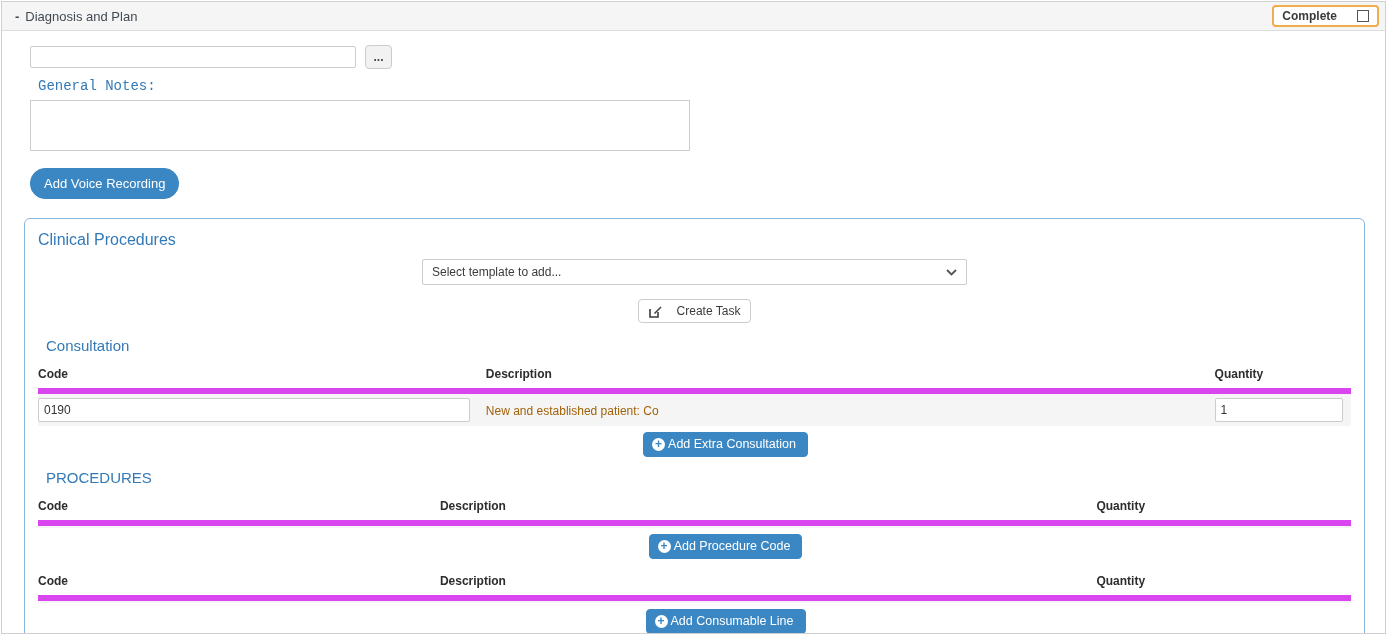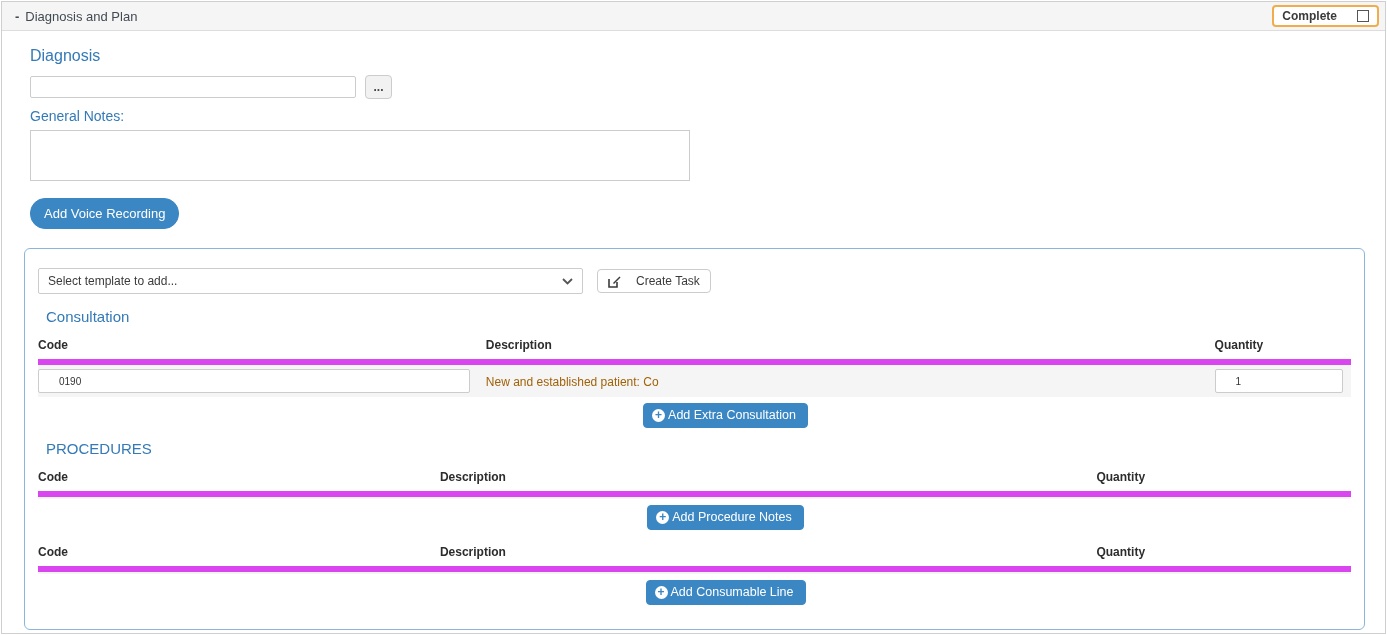--- a/index.html
+++ b/index.html
@@ -46,30 +46,30 @@
     background: #fff;
     display: inline-block;
   }
 
   
   .content { padding: 14px 20px 0 28px; }
 
   .blue-heading { color: #337ab7; font-weight: 400; }
   h2.blue-heading { font-size: 16px; margin: 2px 0 10px; }
   h3.blue-heading { font-size: 15px; margin: 4px 8px 10px; }
-  .label-blue { color: #337ab7; font-size: 14px; display: block; margin: 2px 0 6px; }
+  .label-blue { color: #337ab7; font-size: 14px; display: block; margin: 2px 8px 6px; font-family: Liberation Mono, monospace; }
 
   .diagnosis-row { display: flex; align-items: center; gap: 9px; margin-bottom: 9px; }
   .text-input {
     border: 1px solid #ccc;
     border-radius: 2px;
     font-family: inherit;
-    font-size: 10px;
+    font-size: 12px;
     color: #333;
-    padding: 2px 20px;
+    padding: 2px 5px;
     background: #fff;
   }
   .diagnosis-input { width: 326px; height: 22px; }
   .ellipsis-btn {
     height: 24px; width: 27px;
     border: 1px solid #ccc; border-radius: 4px;
     background: #f2f2f2;
     color: #444;
     font-size: 12px; font-weight: bold; letter-spacing: 0px;
     line-height: 10px;
@@ -97,21 +97,21 @@
   .voice-btn { margin-bottom: 19px; }
 
   
   .clinical-panel {
     margin-left: -6px;
     border: 1px solid #8ab6dd;
     border-radius: 6px;
     padding: 10px 13px 12px;
     background: #fff;
   }
-  .template-row { display: flex; align-items: center; gap: 14px; margin: 9px 0 14px; }
+  .template-row { display: flex; align-items: center; gap: 14px; margin: 9px 0 14px; flex-direction: column; }
   .fake-select {
     width: 545px; height: 26px;
     border: 1px solid #ccc; border-radius: 2px;
     display: flex; align-items: center; justify-content: space-between;
     padding: 0 9px;
     font-size: 12px; color: #3b3b3b;
     cursor: pointer;
     background: #fff;
   }
   .btn-default {
@@ -181,34 +181,34 @@
     </div>
     <button class="complete-btn">
       <span>Complete</span>
       <span class="complete-checkbox"></span>
     </button>
   </div>
 
   <div class="content">
 
     
-    <h2 class="blue-heading">Diagnosis</h2>
     <div class="diagnosis-row">
       <input class="text-input diagnosis-input" type="text" value="" style="">
       <button class="ellipsis-btn"><span>...</span></button>
     </div>
 
     
     <span class="label-blue">General Notes:</span>
     <textarea class="notes-textarea" style=""></textarea>
 
     <button class="btn-primary voice-btn">Add Voice Recording</button>
 
     
     <div class="clinical-panel">
+      <h2 class="blue-heading">Clinical Procedures</h2>
 
       <div class="template-row">
         <div class="fake-select">
           <span>Select template to add...</span>
           <svg class="icon-svg" width="11" height="7" viewBox="0 0 11 7">
               <polyline points="1,1 5.5,5.5 10,1" fill="none" stroke="#555" stroke-width="1.8"></polyline>
             </svg>
         </div>
         <button class="btn-default">
           <svg class="icon-svg" width="13" height="13" viewBox="0 0 13 13">
@@ -264,21 +264,21 @@
         </thead>
         <tbody>
           <tr class="empty-stripe">
               <td colspan="3"></td>
             </tr>
         </tbody>
       </table>
       <div class="add-line-row">
         <button class="btn-add">
           <span class="plus-icon">+</span>
-          <span>Add Procedure Notes</span>
+          <span>Add Procedure Code</span>
         </button>
       </div>
 
       <table class="proc-table t-wide">
         <colgroup>
             <col class="c-code">
             <col class="c-desc">
             <col class="c-qty">
           </colgroup>
         <thead>

